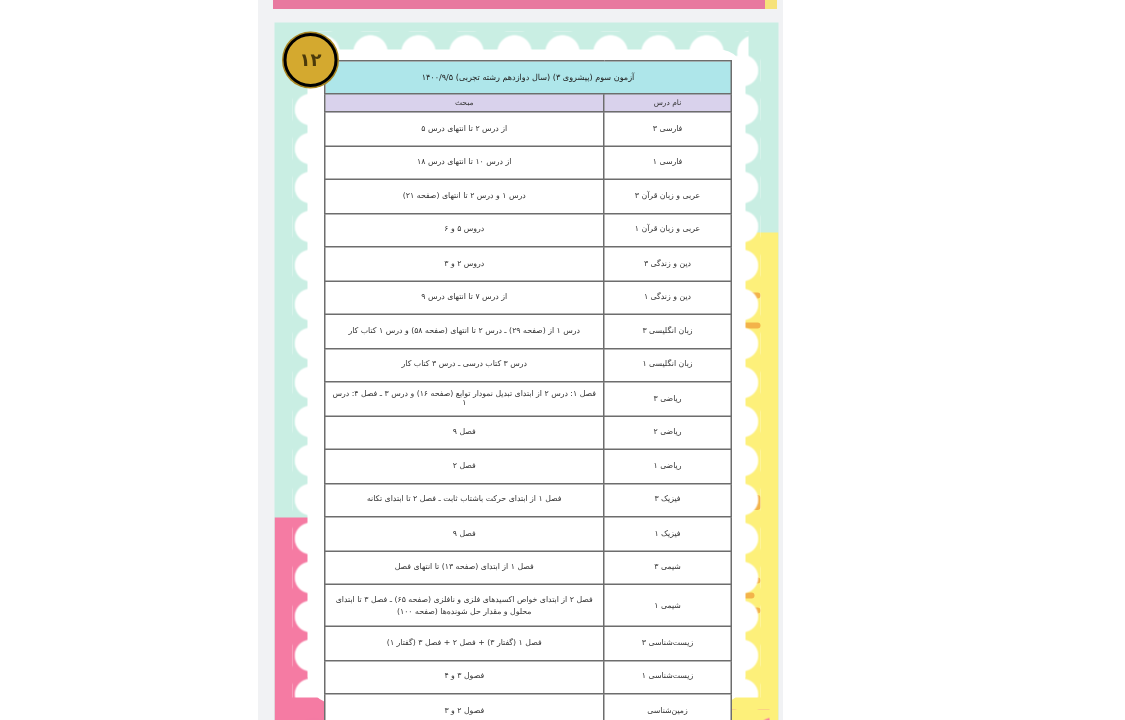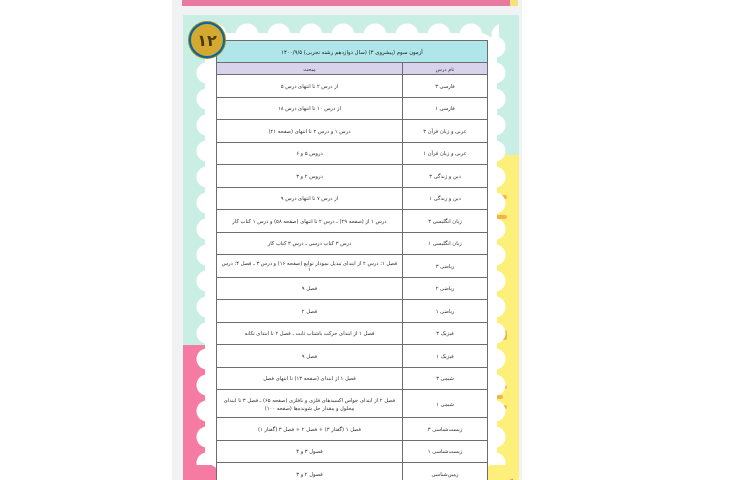--- a/index.html
+++ b/index.html
@@ -54,23 +54,23 @@
       radial-gradient(circle at 8px 12px, #fff 10px, transparent 11px) 0 0/20px 26px repeat-y;
   }
   .dots-bottom {
     position:absolute; left:10px; top:458px; width:320px; height:20px;
     background:
       radial-gradient(circle at 16px 16px, #f47aa3 10px, transparent 11px) 0 0/34px 20px repeat-x;
   }
   .badge {
     position:absolute; left:189px; top:22px; width:32px; height:32px;
     border-radius:50%; background:#d4a92f;
-    border:2px solid #0369a1; box-shadow:0 0 0 1px #a88520;
+    border:2px solid #000000; box-shadow:0 0 0 1px #a88520;
     display:flex; align-items:center; justify-content:center;
-    color:#4b3a0b; font-size:16px; font-weight:bold; z-index:3;
+    color:#4b3a0b; font-size:12px; font-weight:bold; z-index:3;
   }
   table.schedule {
     position:absolute; left:216px; top:40px; width:272px;
     border-collapse:collapse; z-index:2; background:#fff;
     direction:rtl; font-size:5.2px; color:#333;
   }
   table.schedule td, table.schedule th {
     border:1px solid #6d6d6d; text-align:center; padding:0 3px;
     font-weight:normal;
   }

